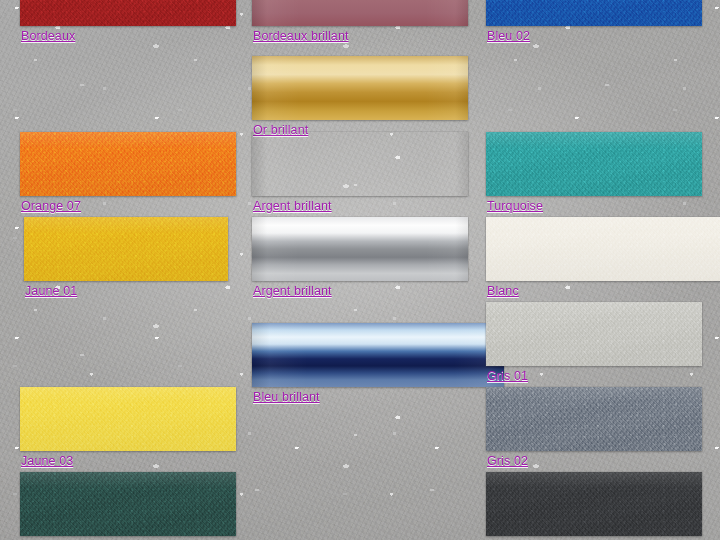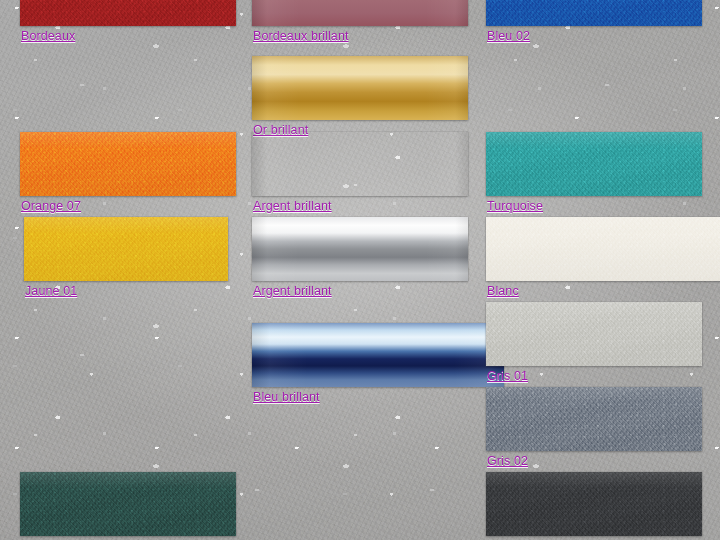--- a/index.html
+++ b/index.html
@@ -127,20 +127,24 @@
       <div class="label">Blanc</div>
     </div>
     <div class="cell" style="left: 252px; top: 302px; width: 252px; height: 86px; margin-top: 21px;">
       <div class="swatch gloss" style="height: 64px; background: linear-gradient(rgb(125, 154, 196) 0%, rgb(195, 220, 240) 11%, rgb(234, 244, 251) 22%, rgb(207, 226, 242) 33%, rgb(74, 116, 173) 44%, rgb(22, 37, 94) 56%, rgb(16, 28, 77) 67%, rgb(46, 74, 131) 78%, rgb(93, 124, 171) 89%, rgb(108, 135, 178) 100%);"></div>
       <div class="label">Bleu brillant</div>
     </div>
     <div class="cell" style="left: 486px; top: 302px; width: 216px; height: 86px;">
       <div class="swatch matte" style="height: 64px; background: rgb(205, 205, 200);"></div>
       <div class="label">Gris 01</div>
     </div>
+    <div class="cell" style="left: 20px; top: 387px; width: 216px; height: 86px;">
+      <div class="swatch matte" style="height: 64px; background: rgb(244, 222, 82);"></div>
+      <div class="label">Jaune 03</div>
+    </div>
     <div class="cell" style="left: 486px; top: 387px; width: 216px; height: 86px;">
       <div class="swatch matte" style="height: 64px; background: rgb(126, 134, 145);"></div>
       <div class="label">Gris 02</div>
     </div>
     <div class="cell" style="left: 20px; top: 472px; width: 216px; height: 86px;">
       <div class="swatch matte" style="height: 64px; background: rgb(47, 86, 80);"></div>
     </div>
     <div class="cell" style="left: 486px; top: 472px; width: 216px; height: 86px;">
       <div class="swatch matte" style="height: 64px; background: rgb(61, 63, 66);"></div>
     </div>

